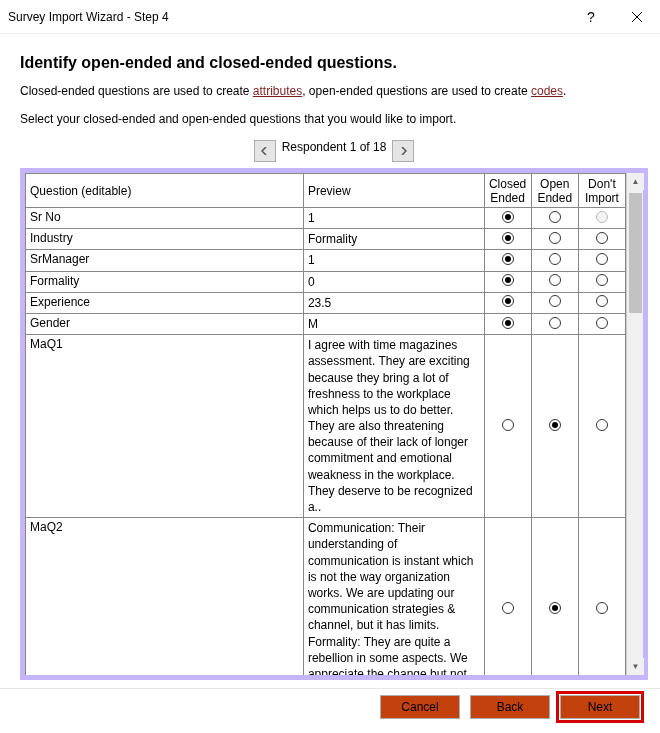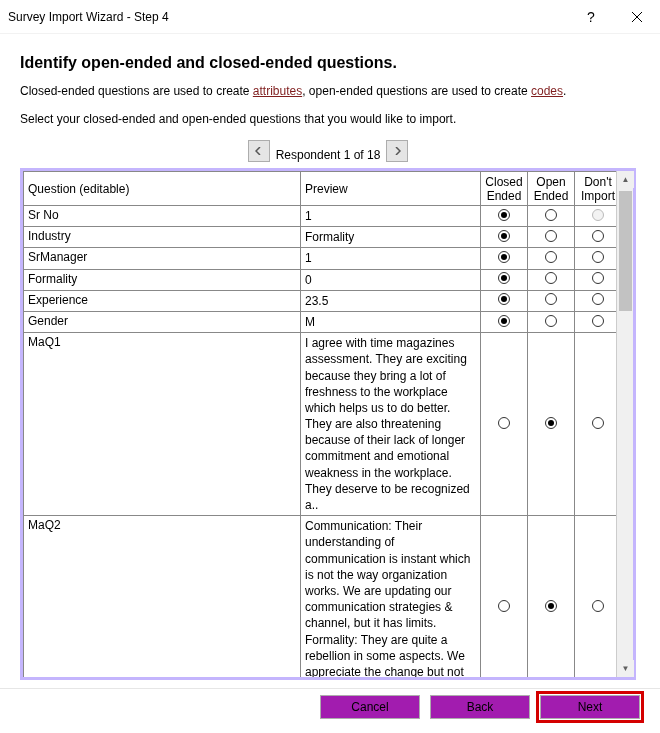--- a/index.html
+++ b/index.html
@@ -33,50 +33,50 @@
     width: 46px;
     height: 34px;
     display: flex;
     align-items: center;
     justify-content: center;
     font-size: 14px;
     color:#000;
   }
   .inner {
     flex:1;
-    padding: 20px 24px 0 20px;
+    padding: 20px 12px 0 20px;
     display: flex;
     flex-direction: column;
     overflow: hidden;
   }
   .h1 {
     font-size: 16px;
     font-weight: bold;
     margin: 0 0 12px 0;
   }
   .para { font-size: 12px; margin: 0 0 14px 0; color:#000; }
   a.link { color: #7f1d1d; text-decoration: underline; }
   .pager {
     display:flex;
-    align-items:flex-end;
+    align-items:flex-start;
     justify-content:center;
     gap:6px;
     margin-bottom:6px;
   }
   .pager-btn {
     width:22px; height:22px;
     background:#e5e5e5;
     border:1px solid #adadad;
     display:flex; align-items:center; justify-content:center;
     font-size:10px;
   }
   .pager-label { font-size:12px; }
   .table-frame {
     position: relative;
-    border: 3px solid #c4b5fd;
+    border: 5px solid #c4b5fd;
     flex: 0 0 auto;
     height: 512px;
     display:flex;
   }
   .table-scroll {
     flex:1;
     overflow:hidden;
   }
   table.grid {
     border-collapse: collapse;
@@ -140,22 +140,22 @@
     top:20px; height:120px;
     background:#c2c2c2;
   }
   .footer-hint { padding: 10px 2px 6px 2px; font-size:12px; }
   .button-row {
     display:flex; justify-content:flex-end; gap:10px;
     padding: 6px 20px 14px 0;
     border-top:1px solid #e6e6e6;
   }
   .btn {
-    width:100px; height:24px;
-    background:#a21caf;
+    width:80px; height:24px;
+    background:#c2410c;
     border:1px solid #adadad;
     font-size:12px;
     display:flex; align-items:center; justify-content:center;
   }
   .btn.highlight {
     outline: 3px solid #d40000;
     outline-offset: 1px;
   }
 </style>
 </head>

